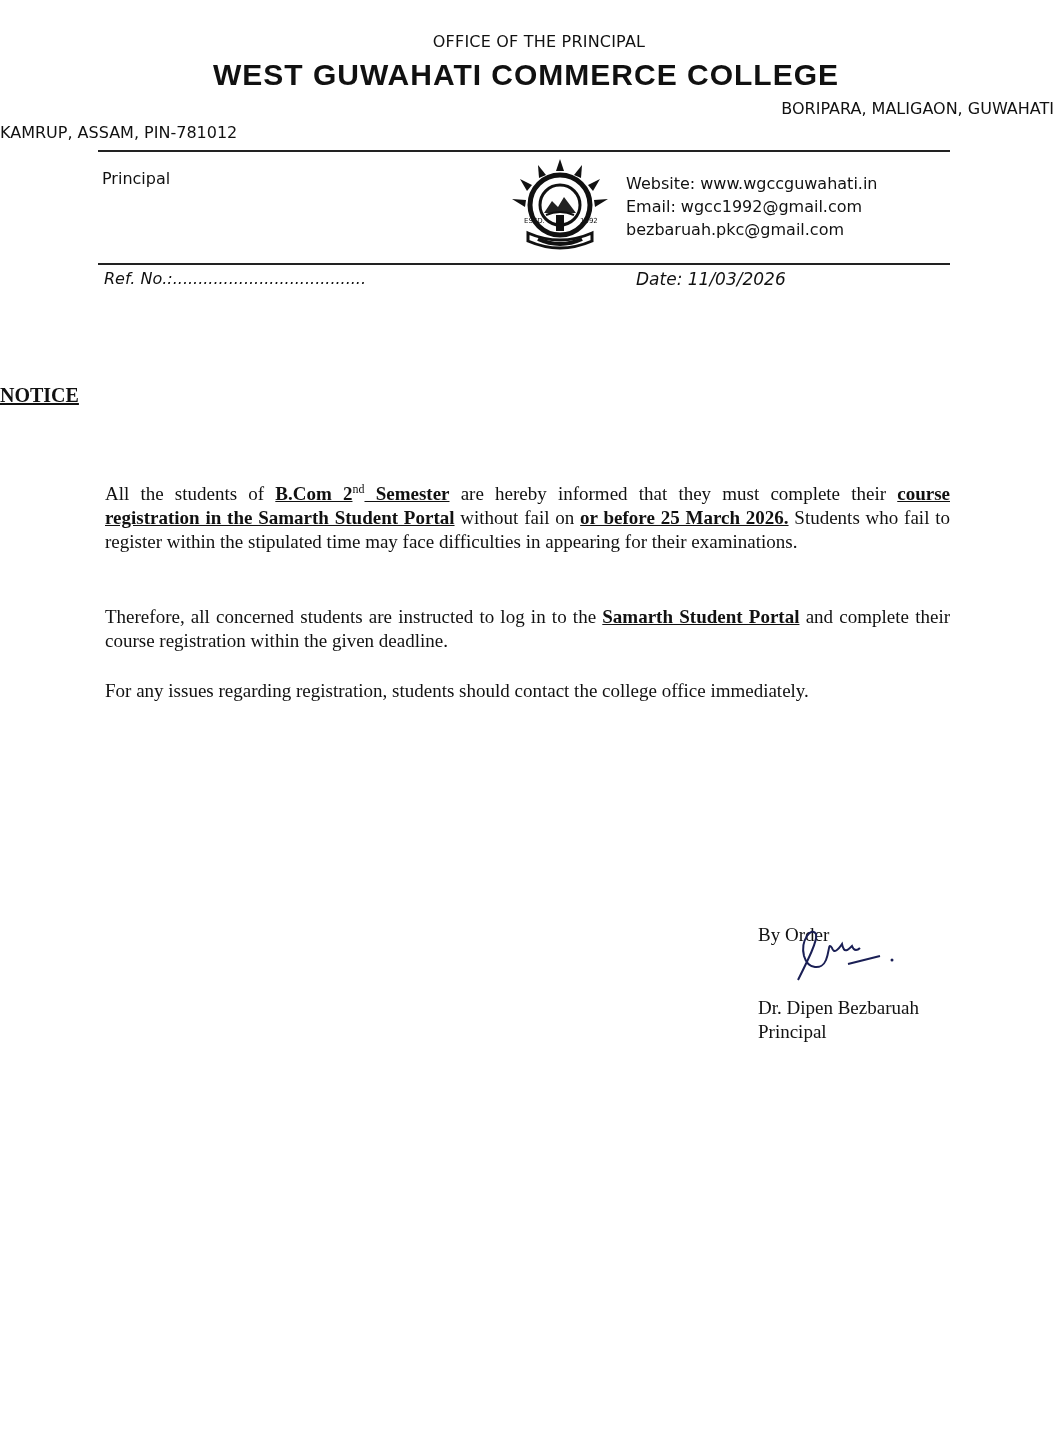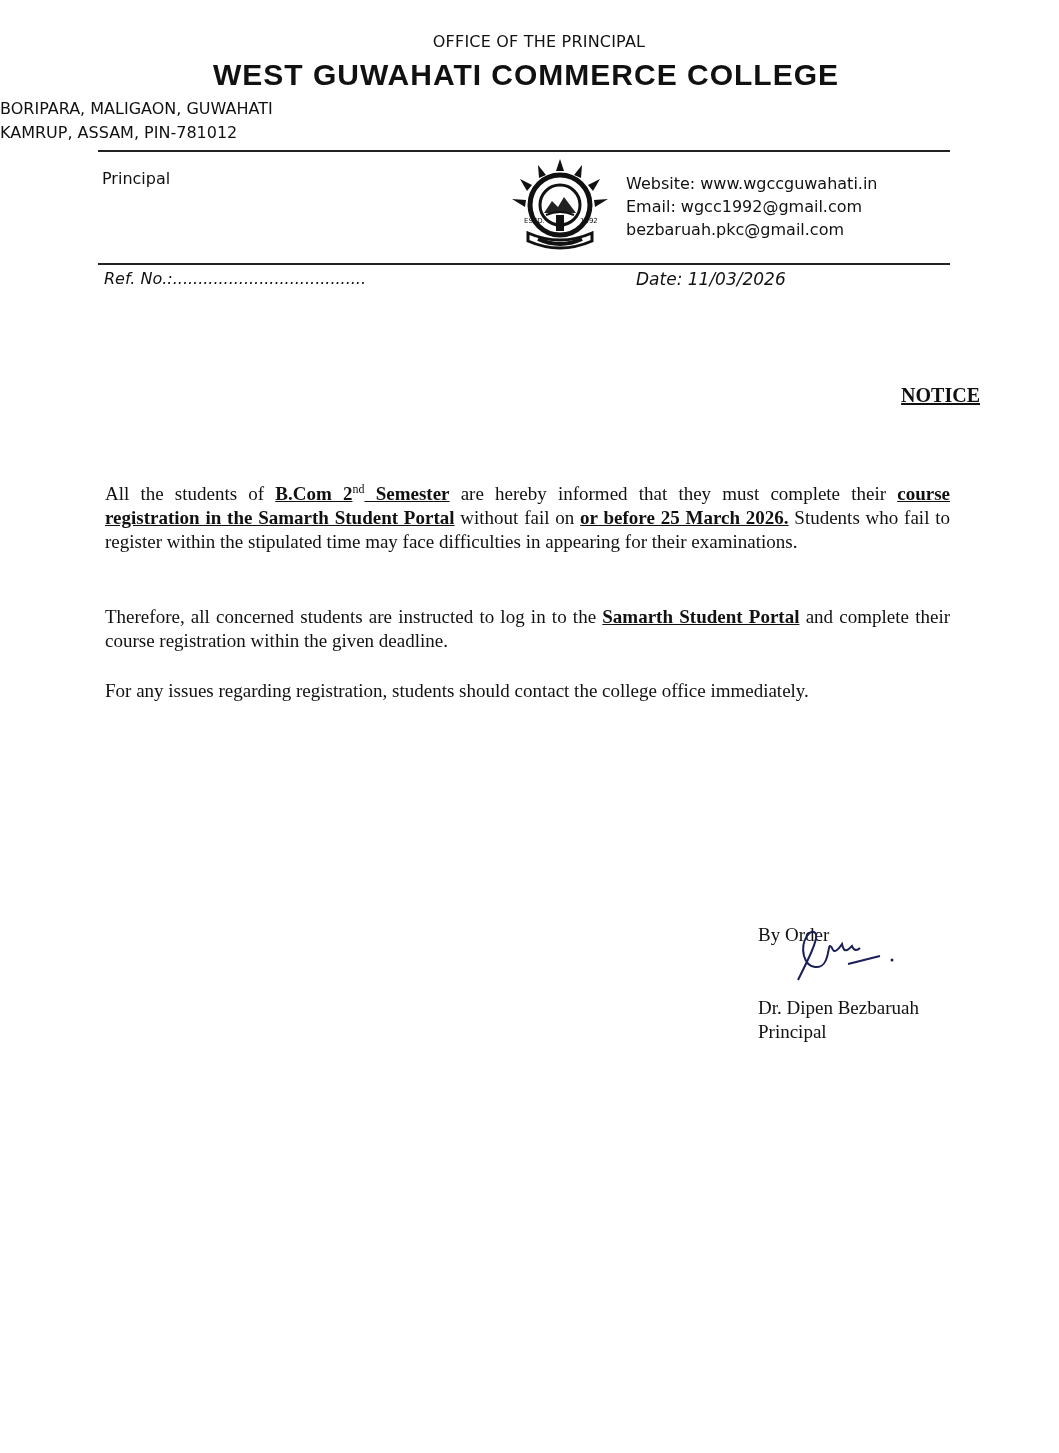--- a/index.html
+++ b/index.html
@@ -5,30 +5,30 @@
   html, body { margin: 0; padding: 0; }
   body {
     width: 1059px; height: 1453px; background: #ffffff; position: relative;
     overflow: hidden; color: #111;
   }
   .sans { font-family: "DejaVu Sans", "Liberation Sans", sans-serif; }
   .serif { font-family: "Liberation Serif", "DejaVu Serif", serif; }
   .abs { position: absolute; }
   .office { top: 32px; left: 0; width: 1078px; text-align: center; font-size: 16px; letter-spacing: 0.2px; }
   .college { top: 58px; left: 0; width: 1052px; text-align: center; font-size: 30px; font-weight: bold; letter-spacing: 1px; font-family: "Liberation Sans", sans-serif; }
-  .addr1 { top: 99px; left: 0; width: 1054px; text-align: left; font-size: 16px; }
+  .addr1 { top: 99px; left: 0; width: 1054px; text-align: right; font-size: 16px; }
   .addr2 { top: 123px; left: 0; width: 1054px; text-align: left; font-size: 16px; }
   .rule1 { top: 150px; left: 98px; width: 852px; height: 2px; background: #222; }
   .from-block { top: 167px; left: 102px; font-size: 16px; line-height: 23px; }
   .contact-block { top: 172px; left: 626px; font-size: 16px; line-height: 23px; }
   .logo { top: 157px; left: 508px; width: 104px; height: 100px; }
   .rule2 { top: 263px; left: 98px; width: 852px; height: 2px; background: #222; }
   .ref { top: 269px; left: 104px; font-size: 16px; font-style: italic; text-align: right; }
   .date { top: 269px; left: 636px; font-size: 17px; font-style: italic; }
-  .notice-title { top: 384px; left: 8px; width: 972px; text-align: right; font-size: 20px; font-weight: bold; text-decoration: underline; }
+  .notice-title { top: 384px; left: 0; width: 972px; text-align: left; font-size: 20px; font-weight: bold; text-decoration: underline; }
   .para { left: 105px; width: 845px; font-size: 19px; line-height: 24px; text-align: justify; }
   .p1 { top: 482px; }
   .p2 { top: 605px; }
   .p3 { top: 679px; }
   .sign { top: 923px; left: 758px; font-size: 19px; line-height: 24px; }
   .sig-svg { top: 920px; left: 788px; width: 110px; height: 70px; }
   .signer { top: 996px; left: 758px; font-size: 19px; line-height: 24px; }
   b { font-weight: bold; text-decoration: underline; }
   sup { font-size: 12px; line-height: 0; }
 </style>

